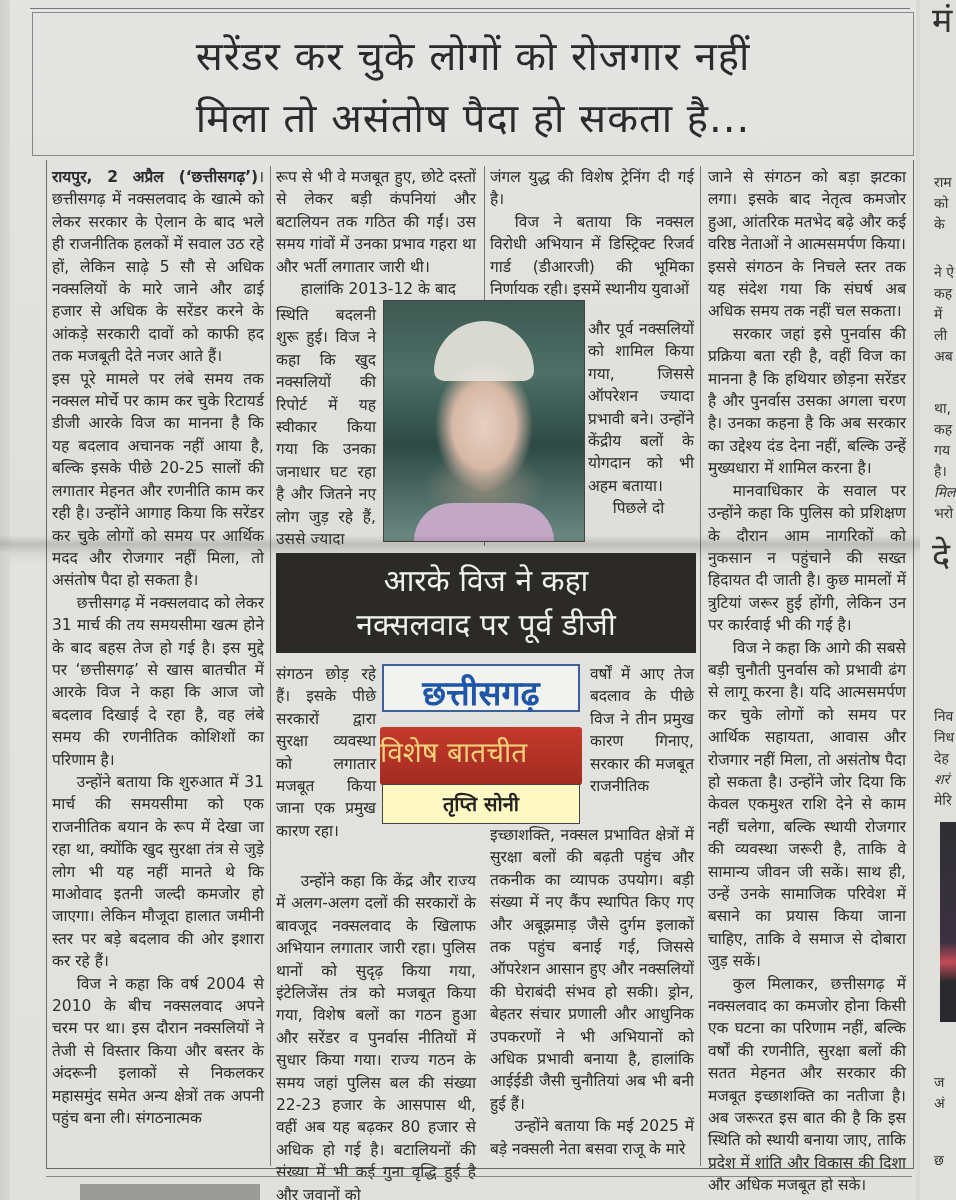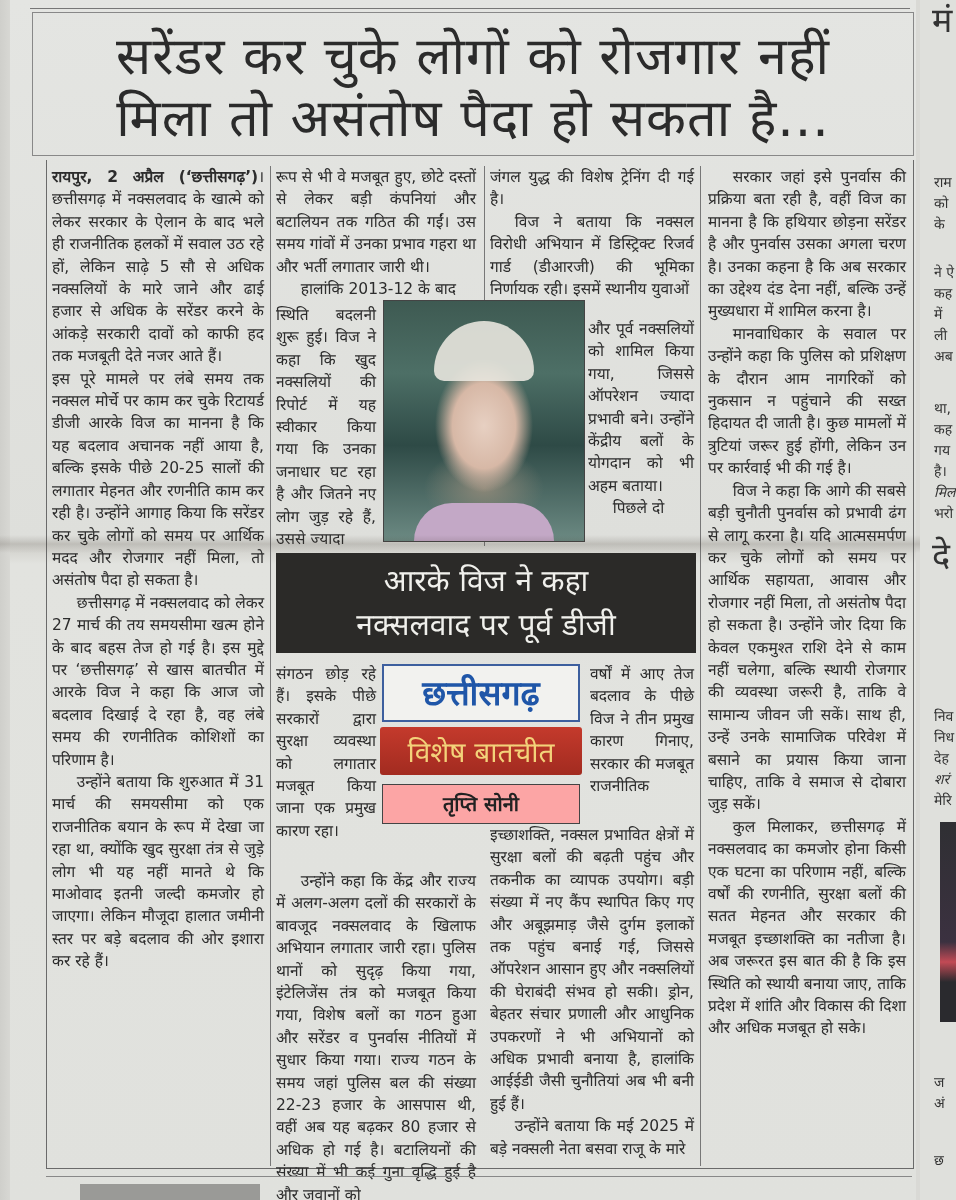--- a/index.html
+++ b/index.html
@@ -13,21 +13,21 @@
     position:absolute; left:10px; top:0; width:906px; height:1200px;
     background:linear-gradient(180deg,#e4e5e2 0%,#dedfdb 45%,#d6d6d1 46%,#e2e3df 47%,#e0e1dd 100%);
   }
   .top-rule { position:absolute; left:30px; top:8px; width:880px; height:1px; background:#777; }
   .headline-box {
     position:absolute; left:32px; top:12px; width:880px; height:142px;
     border:1px solid #888;
   }
   .headline {
     position:absolute; left:0; top:0; width:100%; text-align:center;
-    font-family:"DejaVu Sans", sans-serif; font-size:52px; line-height:62px;
+    font-family:"DejaVu Sans", sans-serif; font-size:40px; line-height:62px;
     color:#2b2b2b; margin-top:12px; letter-spacing:1px;
   }
   .frame { position:absolute; left:46px; top:160px; width:866px; height:1008px; border:1px solid #6a6a6a; border-top:none; }
   .col {
     position:absolute; font-size:15.5px; line-height:22.4px; color:#2c2c2c;
     text-align:justify;
   }
   .col p { margin:0; text-indent:1.6em; }
   .col p.noindent { text-indent:0; }
   .dateline { font-weight:bold;margin-top:39px; }
@@ -49,32 +49,32 @@
       linear-gradient(180deg,#3e5a52 0%,#4d6f66 30%,#2e4a46 60%,#6c8a83 100%);
   }
   .photo .shirt { position:absolute; left:30px; bottom:0; width:140px; height:38px; background:#c3a8c6; border-radius:40px 40px 0 0; }
   .photo .hair { position:absolute; left:50px; top:20px; width:100px; height:60px; background:#e8e6de; border-radius:50px 50px 10px 10px; opacity:.9; }
   .banner {
     position:absolute; left:276px; top:553px; width:420px; height:100px;
     background:#2b2a28; color:#f0f0ec;
     text-align:center; font-size:30px; line-height:44px; padding-top:6px; box-sizing:border-box;
   }
   .logo-box {
-    position:absolute; left:382px; top:664px; width:198px; height:58px;
+    position:absolute; left:382px; top:664px; width:198px; height:48px;
     border:2px solid #3d5f9e; background:#f2f2ef; box-sizing:border-box;
     color:#1f56a8; font-size:34px; font-weight:bold; text-align:center; line-height:54px;
   }
   .special-box {
-    position:absolute; left:380px; top:727px; width:202px; height:48px;
+    position:absolute; left:380px; top:727px; width:202px; height:58px;
     background:linear-gradient(180deg,#c43a2c,#a22b20); color:#f3d27a;
-    font-size:28px; text-align:center; line-height:52px; border-radius:3px;
+    font-size:28px; text-align:left; line-height:52px; border-radius:3px;
   }
   .author-box {
     position:absolute; left:382px; top:784px; width:198px; height:40px;
-    border:1px solid #444; background:#fca5a5; box-sizing:border-box;
+    border:1px solid #444; background:#fef9c3; box-sizing:border-box;
     font-size:20px; font-weight:bold; text-align:center; line-height:38px; color:#222;
   }
   .right-strip { position:absolute; left:920px; top:0; width:36px; height:1200px; background:#dfe0dc; overflow:hidden; font-size:14px; line-height:21px; color:#333; }
   .right-strip .t { position:absolute; left:14px; white-space:nowrap; }
   .right-strip .big { position:absolute; left:12px; font-size:34px; }
   .right-img { position:absolute; left:940px; top:822px; width:16px; height:200px; background:linear-gradient(180deg,#2f2f33,#3b3140 60%,#c24a55 70%,#2a2a2e 80%); }
   .bottom-strip { position:absolute; left:46px; top:1176px; width:866px; height:24px; border-top:1px solid #888; }
   .bottom-block { position:absolute; left:80px; top:1184px; width:180px; height:16px; background:#9a9a97; }
   .fold { position:absolute; left:0; top:535px; width:956px; height:18px; background:linear-gradient(180deg,rgba(0,0,0,0),rgba(60,50,40,.18),rgba(0,0,0,0)); }
   .left-margin { position:absolute; left:0; top:0; width:20px; height:1200px; background:linear-gradient(90deg,#cfcfcb,#e0e0dc); }
@@ -94,22 +94,23 @@
 </div>
 
 <div class="frame"></div>
 <div class="vdiv" style="left:270px;top:166px;height:1000px;"></div>
 <div class="vdiv" style="left:484px;top:166px;height:380px;"></div>
 <div class="vdiv" style="left:700px;top:166px;height:1000px;"></div>
 
 <div class="col c1">
   <p class="noindent"><span class="dateline">रायपुर, 2 अप्रैल (‘छत्तीसगढ़’)</span><span>। छत्तीसगढ़ में नक्सलवाद के खात्मे को लेकर सरकार के ऐलान के बाद भले ही राजनीतिक हलकों में सवाल उठ रहे हों, लेकिन साढ़े 5 सौ से अधिक नक्सलियों के मारे जाने और ढाई हजार से अधिक के सरेंडर करने के आंकड़े सरकारी दावों को काफी हद तक मजबूती देते नजर आते हैं।</span></p>
   <p class="noindent">इस पूरे मामले पर लंबे समय तक नक्सल मोर्चे पर काम कर चुके रिटायर्ड डीजी आरके विज का मानना है कि यह बदलाव अचानक नहीं आया है, बल्कि इसके पीछे 20-25 सालों की लगातार मेहनत और रणनीति काम कर रही है। उन्होंने आगाह किया कि सरेंडर कर चुके लोगों को समय पर आर्थिक मदद और रोजगार नहीं मिला, तो असंतोष पैदा हो सकता है।</p>
-  <p>छत्तीसगढ़ में नक्सलवाद को लेकर 27 मार्च की तय समयसीमा खत्म होने के बाद बहस तेज हो गई है। इस मुद्दे पर ‘छत्तीसगढ़’ से खास बातचीत में आरके विज ने कहा कि आज जो बदलाव दिखाई दे रहा है, वह लंबे समय की रणनीतिक कोशिशों का परिणाम है।</p>
+  <p>छत्तीसगढ़ में नक्सलवाद को लेकर 31 मार्च की तय समयसीमा खत्म होने के बाद बहस तेज हो गई है। इस मुद्दे पर ‘छत्तीसगढ़’ से खास बातचीत में आरके विज ने कहा कि आज जो बदलाव दिखाई दे रहा है, वह लंबे समय की रणनीतिक कोशिशों का परिणाम है।</p>
   <p>उन्होंने बताया कि शुरुआत में 31 मार्च की समयसीमा को एक राजनीतिक बयान के रूप में देखा जा रहा था, क्योंकि खुद सुरक्षा तंत्र से जुड़े लोग भी यह नहीं मानते थे कि माओवाद इतनी जल्दी कमजोर हो जाएगा। लेकिन मौजूदा हालात जमीनी स्तर पर बड़े बदलाव की ओर इशारा कर रहे हैं।</p>
+  <p>विज ने कहा कि वर्ष 2004 से 2010 के बीच नक्सलवाद अपने चरम पर था। इस दौरान नक्सलियों ने तेजी से विस्तार किया और बस्तर के अंदरूनी इलाकों से निकलकर महासमुंद समेत अन्य क्षेत्रों तक अपनी पहुंच बना ली। संगठनात्मक</p>
 </div>
 
 <div class="col c2">
   <p class="noindent">रूप से भी वे मजबूत हुए, छोटे दस्तों से लेकर बड़ी कंपनियां और बटालियन तक गठित की गईं। उस समय गांवों में उनका प्रभाव गहरा था और भर्ती लगातार जारी थी।</p>
   <p>हालांकि 2013-12 के बाद</p>
 </div>
 <div class="col c2b">
   <p class="noindent">स्थिति बदलनी शुरू हुई। विज ने कहा कि खुद नक्सलियों की रिपोर्ट में यह स्वीकार किया गया कि उनका जनाधार घट रहा है और जितने नए लोग जुड़ रहे हैं, उससे ज्यादा</p>
 </div>
 
@@ -144,20 +145,21 @@
 
 <div class="col" style="left:276px;top:824px;width:200px;margin-top:46px;">
   <p>उन्होंने कहा कि केंद्र और राज्य में अलग-अलग दलों की सरकारों के बावजूद नक्सलवाद के खिलाफ अभियान लगातार जारी रहा। पुलिस थानों को सुदृढ़ किया गया, इंटेलिजेंस तंत्र को मजबूत किया गया, विशेष बलों का गठन हुआ और सरेंडर व पुनर्वास नीतियों में सुधार किया गया। राज्य गठन के समय जहां पुलिस बल की संख्या 22-23 हजार के आसपास थी, वहीं अब यह बढ़कर 80 हजार से अधिक हो गई है। बटालियनों की संख्या में भी कई गुना वृद्धि हुई है और जवानों को</p>
 </div>
 <div class="col" style="left:490px;top:824px;width:204px;">
   <p class="noindent">इच्छाशक्ति, नक्सल प्रभावित क्षेत्रों में सुरक्षा बलों की बढ़ती पहुंच और तकनीक का व्यापक उपयोग। बड़ी संख्या में नए कैंप स्थापित किए गए और अबूझमाड़ जैसे दुर्गम इलाकों तक पहुंच बनाई गई, जिससे ऑपरेशन आसान हुए और नक्सलियों की घेराबंदी संभव हो सकी। ड्रोन, बेहतर संचार प्रणाली और आधुनिक उपकरणों ने भी अभियानों को अधिक प्रभावी बनाया है, हालांकि आईईडी जैसी चुनौतियां अब भी बनी हुई हैं।</p>
   <p>उन्होंने बताया कि मई 2025 में बड़े नक्सली नेता बसवा राजू के मारे</p>
 </div>
 
 <div class="col c4">
+  <p class="noindent">जाने से संगठन को बड़ा झटका लगा। इसके बाद नेतृत्व कमजोर हुआ, आंतरिक मतभेद बढ़े और कई वरिष्ठ नेताओं ने आत्मसमर्पण किया। इससे संगठन के निचले स्तर तक यह संदेश गया कि संघर्ष अब अधिक समय तक नहीं चल सकता।</p>
   <p>सरकार जहां इसे पुनर्वास की प्रक्रिया बता रही है, वहीं विज का मानना है कि हथियार छोड़ना सरेंडर है और पुनर्वास उसका अगला चरण है। उनका कहना है कि अब सरकार का उद्देश्य दंड देना नहीं, बल्कि उन्हें मुख्यधारा में शामिल करना है।</p>
   <p>मानवाधिकार के सवाल पर उन्होंने कहा कि पुलिस को प्रशिक्षण के दौरान आम नागरिकों को नुकसान न पहुंचाने की सख्त हिदायत दी जाती है। कुछ मामलों में त्रुटियां जरूर हुई होंगी, लेकिन उन पर कार्रवाई भी की गई है।</p>
   <p>विज ने कहा कि आगे की सबसे बड़ी चुनौती पुनर्वास को प्रभावी ढंग से लागू करना है। यदि आत्मसमर्पण कर चुके लोगों को समय पर आर्थिक सहायता, आवास और रोजगार नहीं मिला, तो असंतोष पैदा हो सकता है। उन्होंने जोर दिया कि केवल एकमुश्त राशि देने से काम नहीं चलेगा, बल्कि स्थायी रोजगार की व्यवस्था जरूरी है, ताकि वे सामान्य जीवन जी सकें। साथ ही, उन्हें उनके सामाजिक परिवेश में बसाने का प्रयास किया जाना चाहिए, ताकि वे समाज से दोबारा जुड़ सकें।</p>
   <p>कुल मिलाकर, छत्तीसगढ़ में नक्सलवाद का कमजोर होना किसी एक घटना का परिणाम नहीं, बल्कि वर्षों की रणनीति, सुरक्षा बलों की सतत मेहनत और सरकार की मजबूत इच्छाशक्ति का नतीजा है। अब जरूरत इस बात की है कि इस स्थिति को स्थायी बनाया जाए, ताकि प्रदेश में शांति और विकास की दिशा और अधिक मजबूत हो सके।</p>
 </div>
 
 <div class="fold"></div>
 
 <div class="right-strip">
   <div class="big" style="top:10px;">मं</div>

